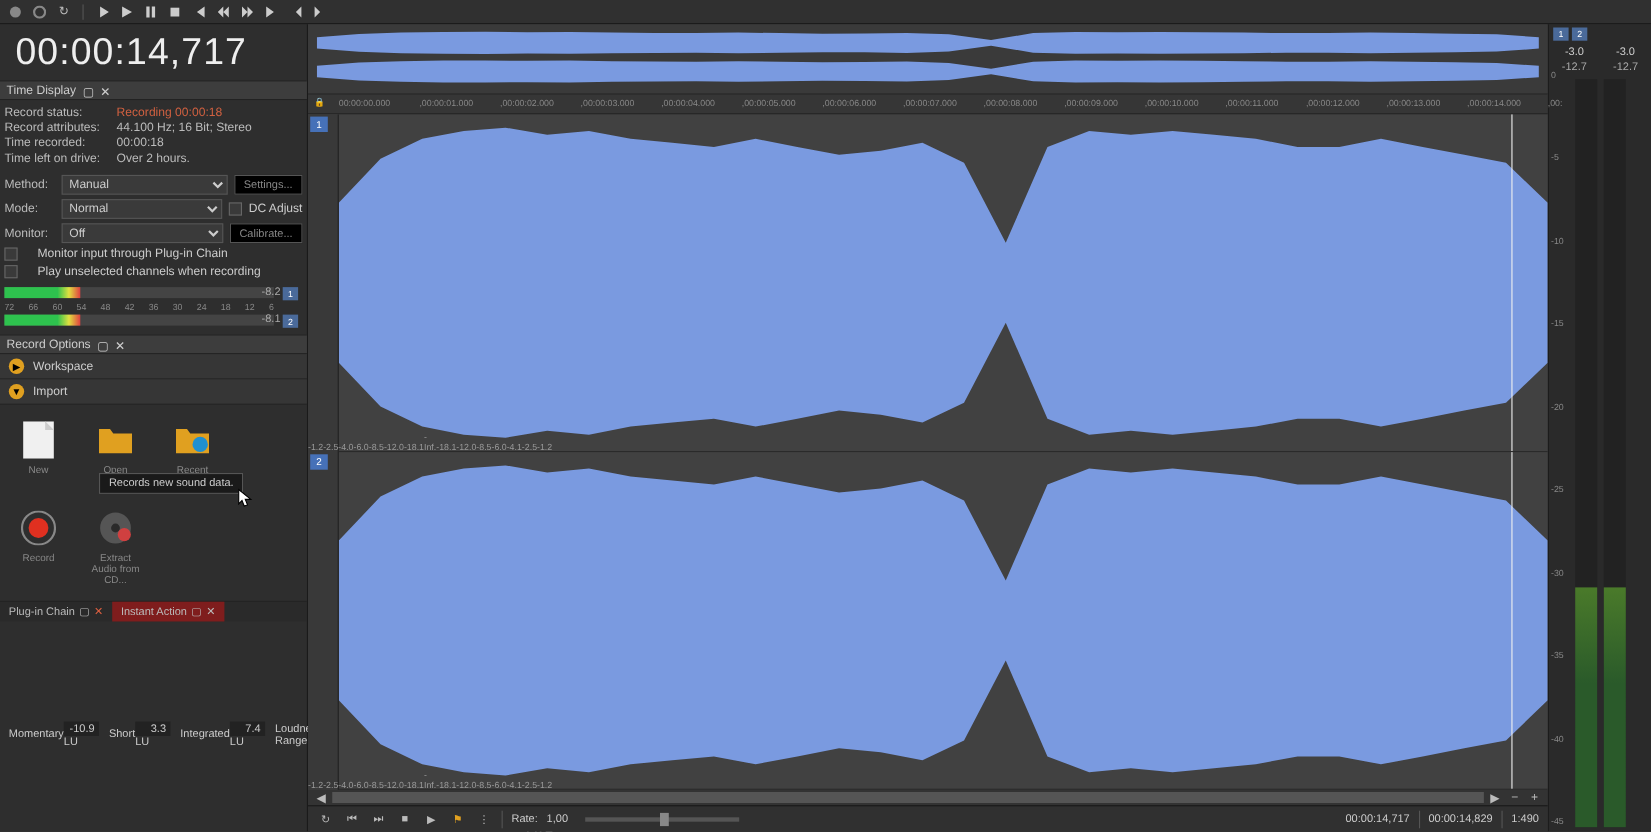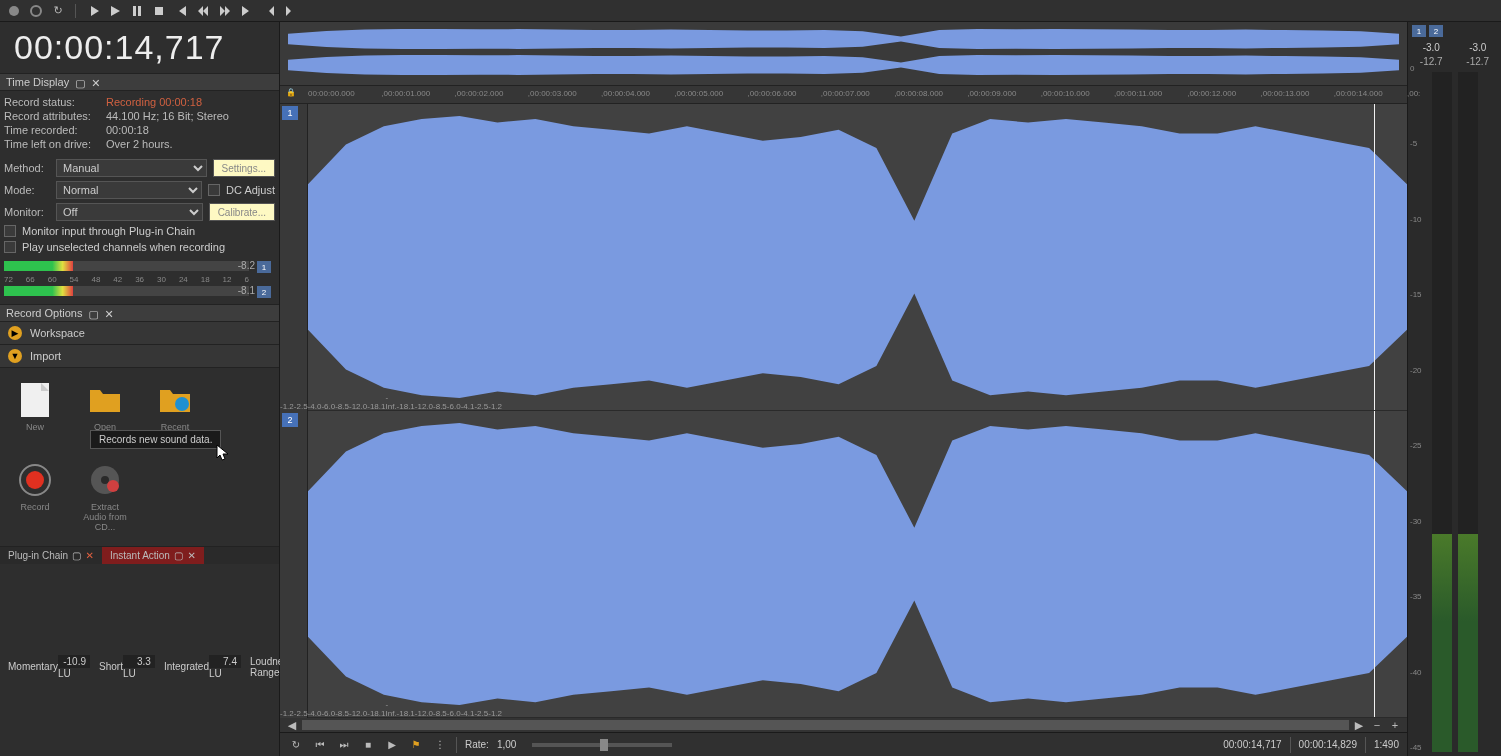--- a/index.html
+++ b/index.html
@@ -13,22 +13,22 @@
 .panel-header{background:#3d3d3d;padding:2px 6px;display:flex;align-items:center;gap:6px;font-size:11px;border-bottom:1px solid #222;border-top:1px solid #222}
 .panel-header .tiny-ic{width:10px;height:10px;cursor:pointer;color:#ccc;display:inline-flex}
 .info-rows{padding:4px 4px 6px}
 .info-row{display:flex;gap:8px;padding:1px 0;font-size:11px}
 .info-label{min-width:94px;color:#bbb}
 .info-value{color:#bbb}
 .info-value.rec{color:#d06040}
 .form-row{display:flex;align-items:center;gap:6px;padding:2px 4px}
 .form-label{min-width:46px;color:#bbb}
 select{flex:1;background:#3a3a3a;color:#ccc;border:1px solid #555;font-size:11px;padding:1px 2px;height:18px}
-.btn-flat{background:#fef9c3;border:1px solid #555;color:#888;font-size:10px;padding:1px 8px;height:18px;cursor:pointer}
-.chk-row{display:flex;align-items:flex-end;gap:6px;padding:2px 4px}
+.btn-flat{background:#000000;border:1px solid #555;color:#888;font-size:10px;padding:1px 8px;height:18px;cursor:pointer}
+.chk-row{display:flex;align-items:flex-end;gap:18px;padding:2px 4px}
 .chk{width:12px;height:12px;background:#3a3a3a;border:1px solid #666}
 .level-area{padding:6px 4px;display:flex;flex-direction:column;gap:2px;position:relative}
 .level-bar{height:10px;background:#444;position:relative;margin-right:26px}
 .level-fill{position:absolute;left:0;top:0;height:100%;background:linear-gradient(90deg,#2ec24e 70%,#e0e040 85%,#e04040)}
 .level-val{position:absolute;right:2px;font-size:10px;color:#aaa}
 .chan-tag{position:absolute;right:4px;width:14px;height:12px;background:#4a6a9a;color:#fff;font-size:8px;display:flex;align-items:center;justify-content:center}
 .scale{display:flex;justify-content:space-between;font-size:8px;color:#888;margin-right:26px}
 .wk-hdr{display:flex;align-items:center;gap:8px;padding:4px 8px;background:#363636;border-bottom:1px solid #222}
 .wk-icon{width:14px;height:14px;border-radius:50%;display:flex;align-items:center;justify-content:center;font-size:9px}
 .wk-icon.ylw{background:#e0a020;color:#000}

